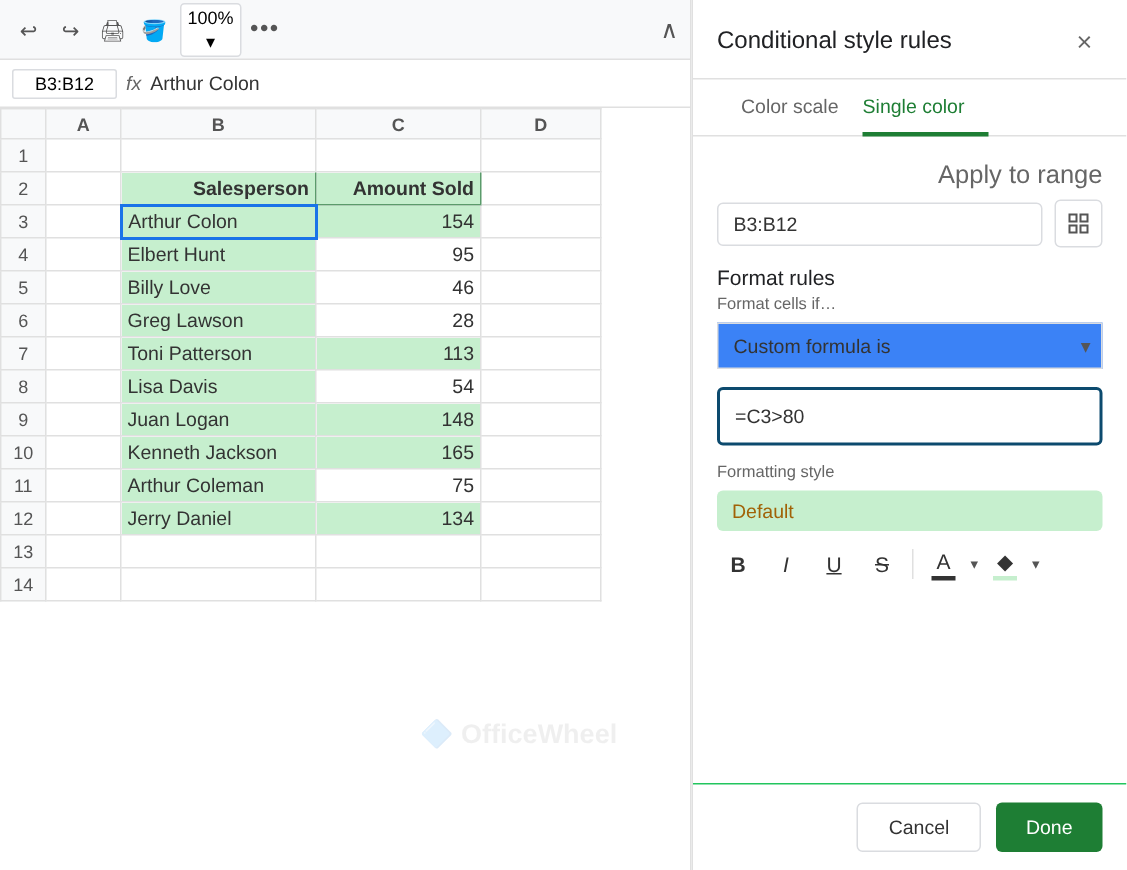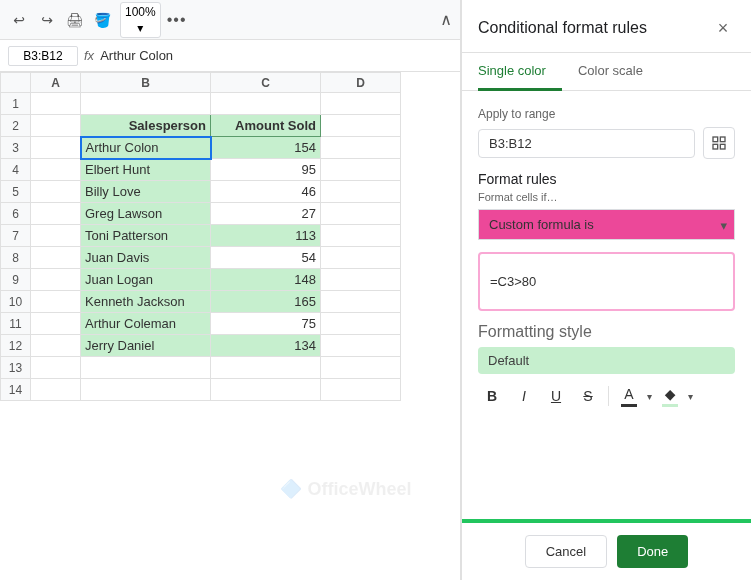--- a/index.html
+++ b/index.html
@@ -227,23 +227,24 @@
     .panel-body {
       flex: 1;
       padding: 16px;
       overflow-y: auto;
       display: flex;
       flex-direction: column;
       gap: 12px;
     }
 
     .section-label {
-      font-size: 12px;
+      font-size: 17px;
       color: #666;
       margin-bottom: 6px;
+      text-align: right;
     }
 
     .range-input-row {
       display: flex;
       align-items: center;
       gap: 8px;
     }
 
     .range-input {
       flex: 1;
@@ -283,56 +284,56 @@
       position: relative;
     }
 
     .dropdown-wrapper select {
       width: 100%;
       border: 1px solid #dadce0;
       border-radius: 0;
       padding: 7px 10px;
       font-size: 13px;
       color: #333;
-      background: #ec4899;
+      background: #3b82f6;
       appearance: none;
       cursor: pointer;
     }
 
     .dropdown-arrow {
       position: absolute;
       right: 8px;
       top: 50%;
       transform: translateY(-50%);
       pointer-events: none;
       color: #555;
     }
 
     .formula-input {
       width: 100%;
-      border: 2px solid #f9a8d4;
+      border: 2px solid #0c4a6e;
       border-radius: 4px;
-      padding: 20px 10px;
+      padding: 10px 10px;
       font-size: 13px;
       color: #333;
       background: #fff;
     }
 
     .formatting-style-label {
-      font-size: 16px;
+      font-size: 11px;
       color: #666;
       margin-bottom: 6px;
     }
 
     .default-style-box {
       background: #c6efce;
       border-radius: 4px;
       padding: 6px 10px;
       font-size: 13px;
-      color: #404040;
+      color: #a16207;
       margin-bottom: 8px;
     }
 
     .style-toolbar {
       display: flex;
       align-items: center;
       gap: 4px;
     }
 
     .style-btn {
@@ -362,24 +363,24 @@
 
     .divider-v {
       width: 1px;
       height: 20px;
       background: #e0e0e0;
       margin: 0 2px;
     }
 
     .panel-footer {
       display: flex;
-      justify-content: center;
+      justify-content: flex-end;
       gap: 10px;
       padding: 12px 16px;
-      border-top: 4px solid #22c55e;
+      border-top: 1px solid #22c55e;
     }
 
     .btn-cancel {
       padding: 8px 20px;
       border: 1px solid #dadce0;
       border-radius: 4px;
       background: #fff;
       color: #333;
       font-size: 13px;
       cursor: pointer;
@@ -486,34 +487,34 @@
             <td class="row-header">5</td>
             <td class="cell normal"></td>
             <td class="cell highlighted">Billy Love</td>
             <td class="cell normal amount">46</td>
             <td class="cell normal"></td>
           </tr>
           <tr>
             <td class="row-header">6</td>
             <td class="cell normal"></td>
             <td class="cell highlighted">Greg Lawson</td>
-            <td class="cell normal amount">27</td>
+            <td class="cell normal amount">28</td>
             <td class="cell normal"></td>
           </tr>
           <tr>
             <td class="row-header">7</td>
             <td class="cell normal"></td>
             <td class="cell highlighted">Toni Patterson</td>
             <td class="cell highlighted amount">113</td>
             <td class="cell normal"></td>
           </tr>
           <tr>
             <td class="row-header">8</td>
             <td class="cell normal"></td>
-            <td class="cell highlighted">Juan Davis</td>
+            <td class="cell highlighted">Lisa Davis</td>
             <td class="cell normal amount">54</td>
             <td class="cell normal"></td>
           </tr>
           <tr>
             <td class="row-header">9</td>
             <td class="cell normal"></td>
             <td class="cell highlighted">Juan Logan</td>
             <td class="cell highlighted amount">148</td>
             <td class="cell normal"></td>
           </tr>
@@ -554,27 +555,27 @@
           </tr>
         </tbody>
     </table>
   </div>
 
   <div class="watermark">🔷 OfficeWheel</div>
 </div>
 
 <div class="panel">
   <div class="panel-header">
-    <span class="panel-title">Conditional format rules</span>
+    <span class="panel-title">Conditional style rules</span>
     <div class="close-btn">×</div>
   </div>
 
   <div class="tabs">
+    <div class="tab" style="padding-left:16px;">Color scale</div>
     <div class="tab active">Single color</div>
-    <div class="tab" style="padding-left:16px;">Color scale</div>
   </div>
 
   <div class="panel-body">
 
     <div>
       <div class="section-label">Apply to range</div>
       <div class="range-input-row">
         <input class="range-input" value="B3:B12" readonly="" style="">
         <div class="range-icon-btn">
           <svg width="16" height="16" viewBox="0 0 24 24" fill="none" stroke="#555" stroke-width="2">

